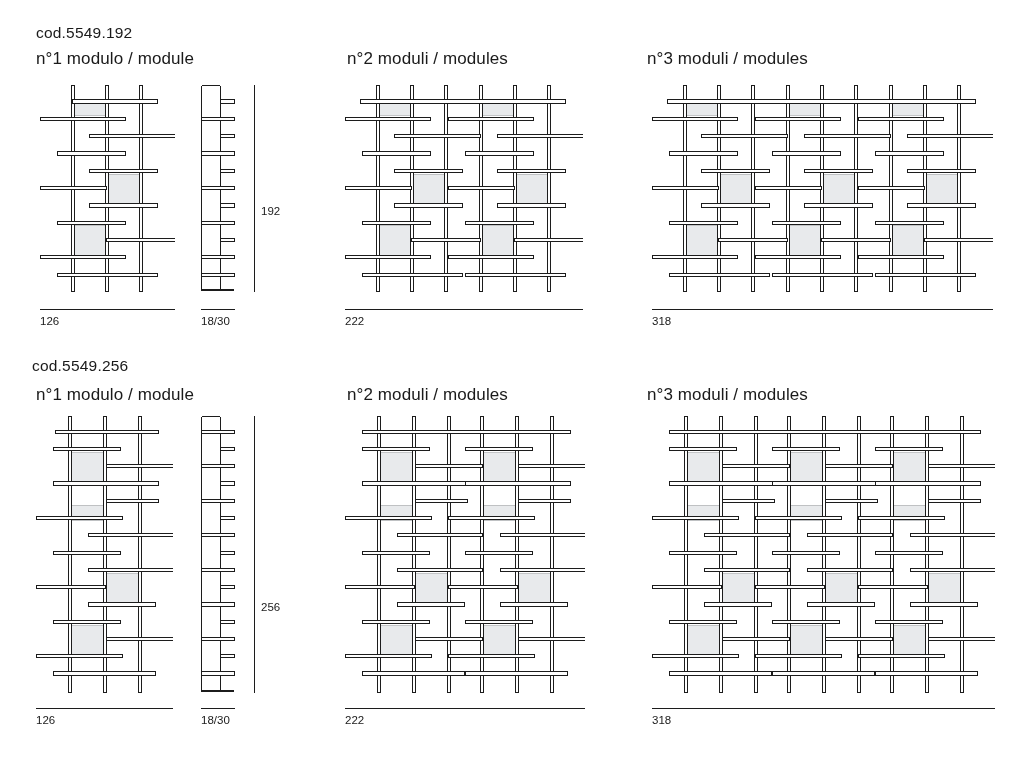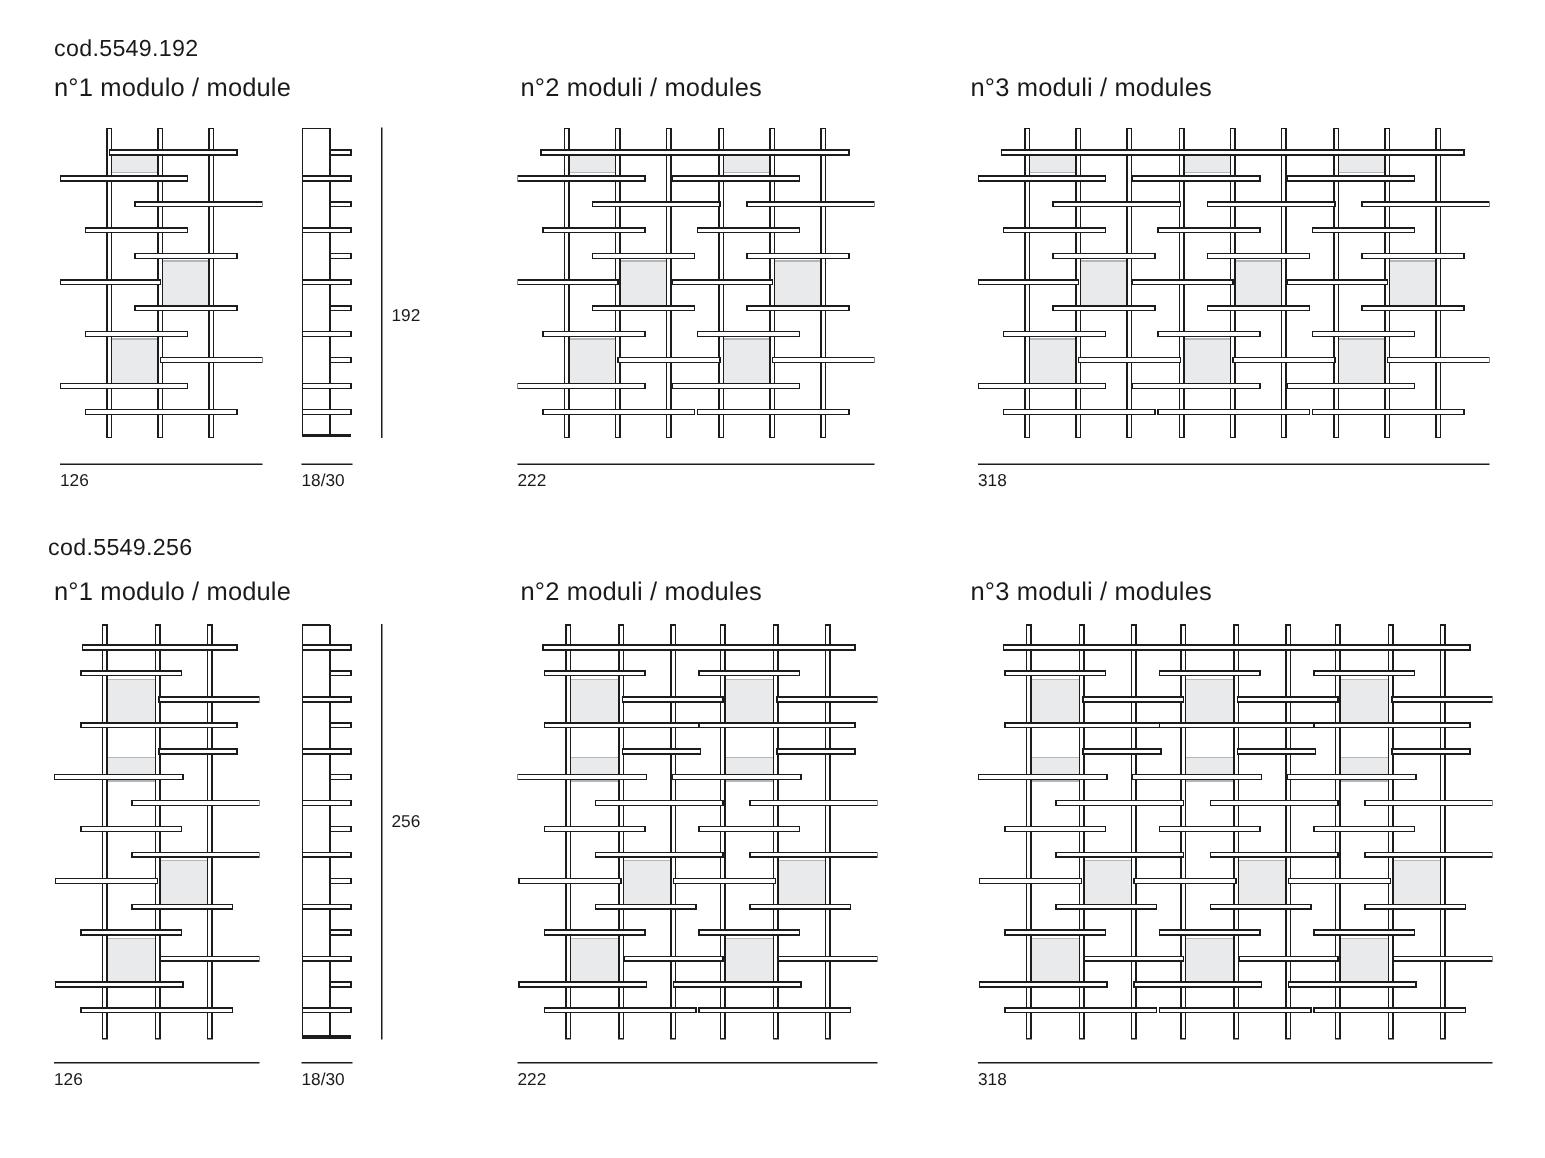--- a/index.html
+++ b/index.html
@@ -205,21 +205,21 @@
     <rect x="19" y="31.240000000000002" width="14" height="3.2" fill="#ffffff" stroke="#1c1c1c" stroke-width="1"></rect>
     <rect x="19" y="65.865" width="14" height="3.2" fill="#ffffff" stroke="#1c1c1c" stroke-width="1"></rect>
     <rect x="19" y="100.49" width="14" height="3.2" fill="#ffffff" stroke="#1c1c1c" stroke-width="1"></rect>
     <rect x="19" y="135.115" width="14" height="3.2" fill="#ffffff" stroke="#1c1c1c" stroke-width="1"></rect>
     <rect x="19" y="169.74" width="14" height="3.2" fill="#ffffff" stroke="#1c1c1c" stroke-width="1"></rect>
     <rect x="19" y="204.088" width="14" height="3.2" fill="#ffffff" stroke="#1c1c1c" stroke-width="1"></rect>
     <rect x="19" y="238.713" width="14" height="3.2" fill="#ffffff" stroke="#1c1c1c" stroke-width="1"></rect>
     <rect x="0.5" y="274" width="32.5" height="2.4" fill="#1c1c1c"></rect>
   </svg>
 <div class="abs vdimline" style="left:254px;top:416px;height:277px;"></div>
-<div class="abs hlabel" style="left:261px;top:526px;">256</div>
+<div class="abs hlabel" style="left:261px;top:585px;">256</div>
 <svg class="abs" style="left:345px;top:416px;" width="240" height="277" viewBox="0 0 240 277" shape-rendering="crispEdges">
     <rect x="33.976" y="36.841" width="35.072" height="29.639" fill="#e8eaec" stroke="#b4b7b9" stroke-width="0.8"></rect>
     <rect x="33.976" y="89.194" width="35.072" height="15.512" fill="#e8eaec" stroke="#b4b7b9" stroke-width="0.8"></rect>
     <rect x="69.048" y="157.89" width="34.935" height="29.084999999999997" fill="#e8eaec" stroke="#b4b7b9" stroke-width="0.8"></rect>
     <rect x="33.976" y="209.689" width="35.072" height="29.639" fill="#e8eaec" stroke="#b4b7b9" stroke-width="0.8"></rect>
     <rect x="136.976" y="36.841" width="35.072" height="29.639" fill="#e8eaec" stroke="#b4b7b9" stroke-width="0.8"></rect>
     <rect x="136.976" y="89.194" width="35.072" height="15.512" fill="#e8eaec" stroke="#b4b7b9" stroke-width="0.8"></rect>
     <rect x="172.048" y="157.89" width="34.935" height="29.084999999999997" fill="#e8eaec" stroke="#b4b7b9" stroke-width="0.8"></rect>
     <rect x="136.976" y="209.689" width="35.072" height="29.639" fill="#e8eaec" stroke="#b4b7b9" stroke-width="0.8"></rect>
     <rect x="32.476" y="0.5" width="3" height="276" fill="#ffffff" stroke="#1c1c1c" stroke-width="1"></rect>

